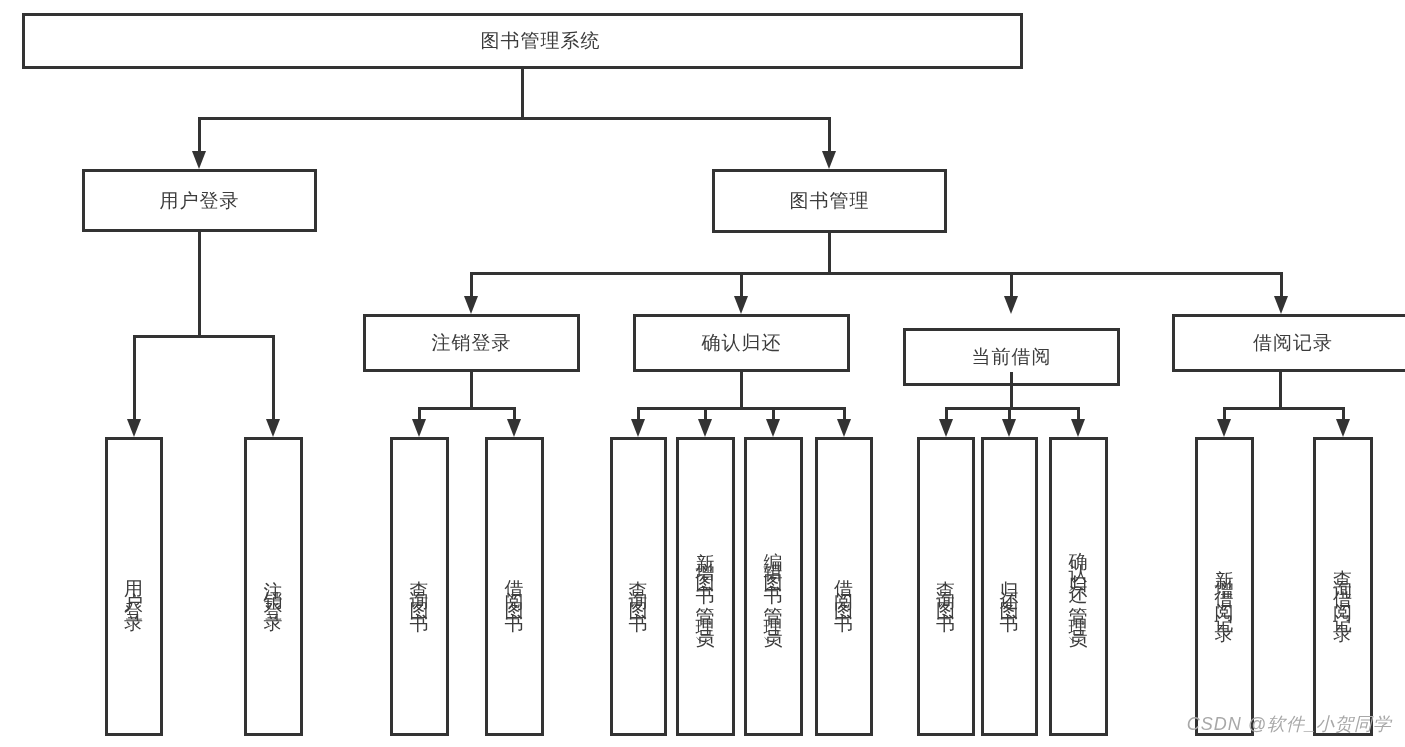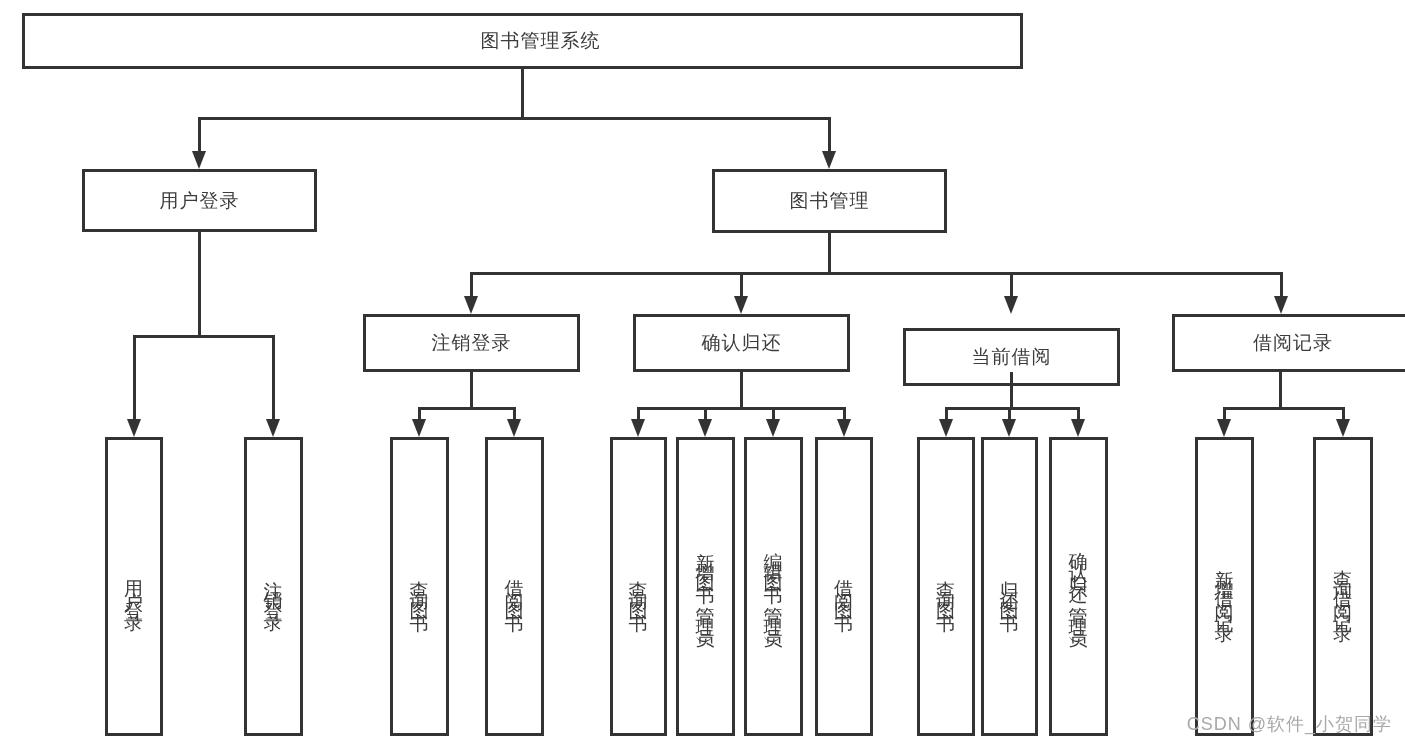--- a/index.html
+++ b/index.html
@@ -46,20 +46,21 @@
     border-top: 18px solid #333333;
   }
   .watermark {
     position: absolute;
     top: 712px;
     right: 13px;
     font-size: 18px;
     color: #a8a8a8;
     letter-spacing: 1px;
     white-space: nowrap;
+    font-style: italic;
   }
 </style>
 </head>
 <body>
 
 <div id="canvas">
 
   <div class="box" style="left:22px;top:13px;width:1001px;height:56px;padding-left:36px;">
     <span class="hlbl">图书管理系统</span>
   </div>

